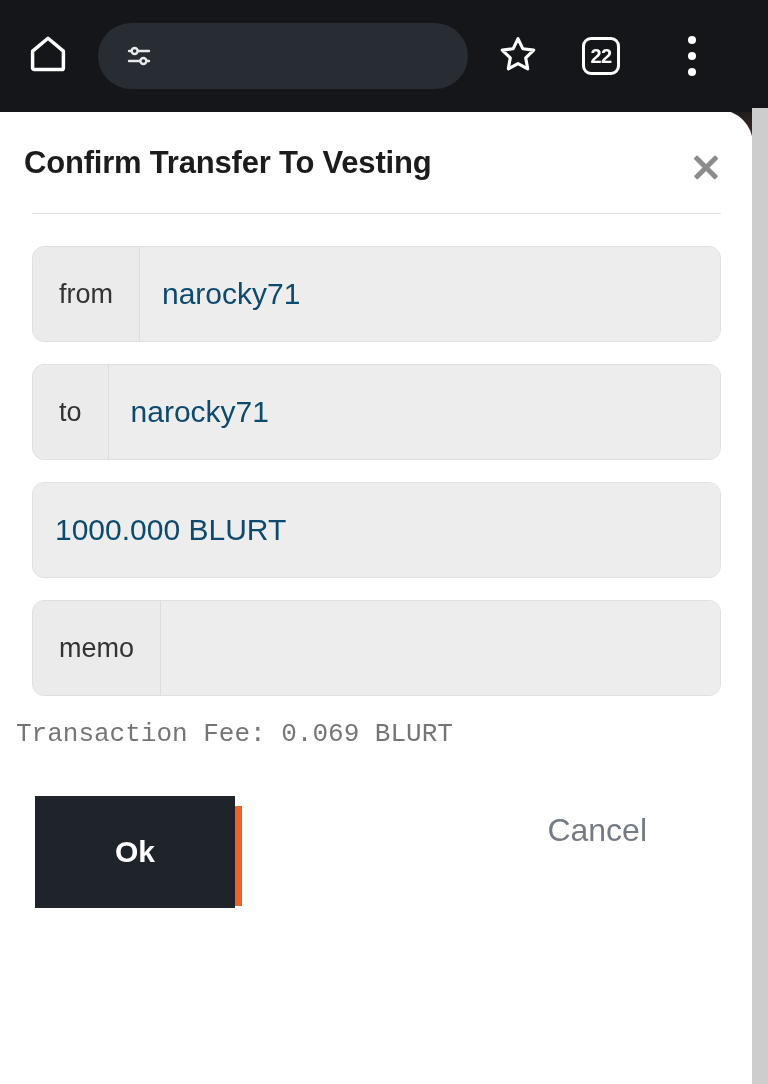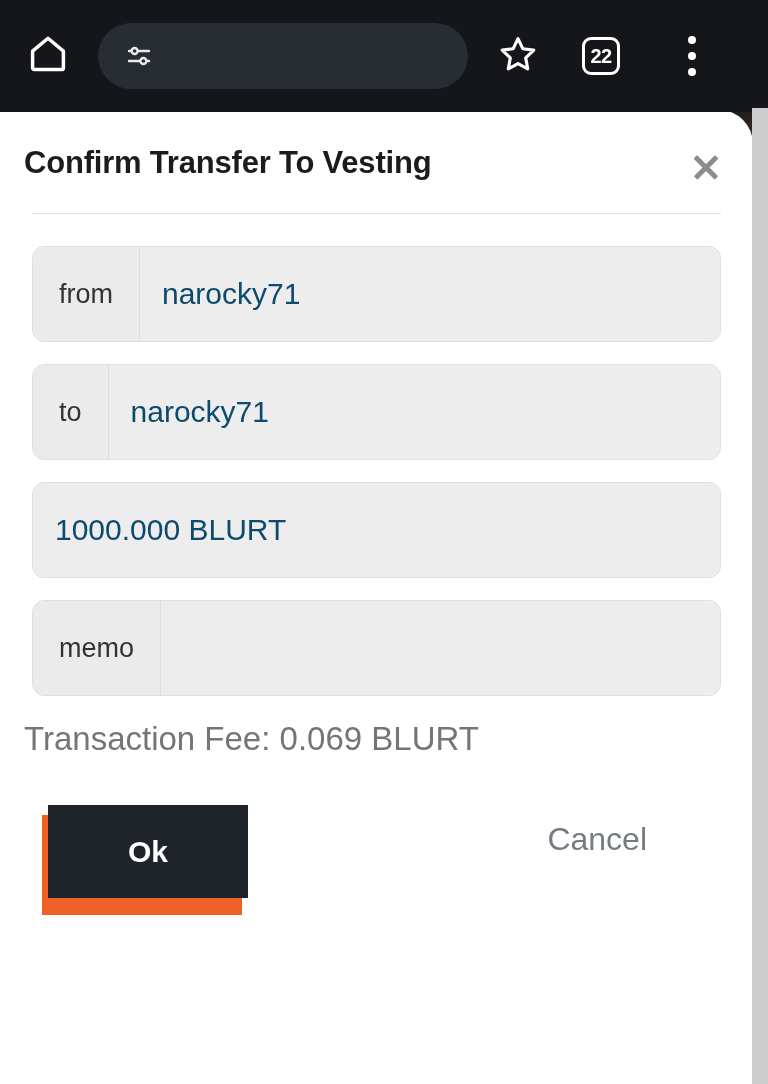--- a/index.html
+++ b/index.html
@@ -244,24 +244,25 @@
     font-size: 30px;
     color: #0c4a6e;
     background: #ededed;
     flex: 1 1 auto;
     overflow: hidden;
     white-space: nowrap;
   }
 
   
   .fee-text {
-    margin: 12px 32px 0 24px;
-    font-size: 33px;
+    margin: 12px 32px 0 16px;
+    font-size: 26px;
     color: #757575;
     line-height: 1.3;
+    font-family: Liberation Mono, monospace;
   }
 
   
   .actions {
     position: relative;
     margin: 44px 32px 0 32px;
     height: 120px;
   }
   .ok-wrap {
     position: relative;
@@ -272,24 +273,24 @@
   .ok-shadow {
     position: absolute;
     left: 10px;
     top: 10px;
     width: 200px;
     height: 100px;
     background: #f06128;
   }
   .ok-button {
     position: absolute;
-    left: 16px;
+    left: 3px;
     top: 0;
     width: 200px;
-    height: 93px;
+    height: 112px;
     background: #1f242b;
     border: none;
     color: #ffffff;
     font-family: "Liberation Sans", sans-serif;
     font-size: 30px;
     font-weight: bold;
     cursor: pointer;
     padding: 0;
     display: flex;
     align-items: center;

